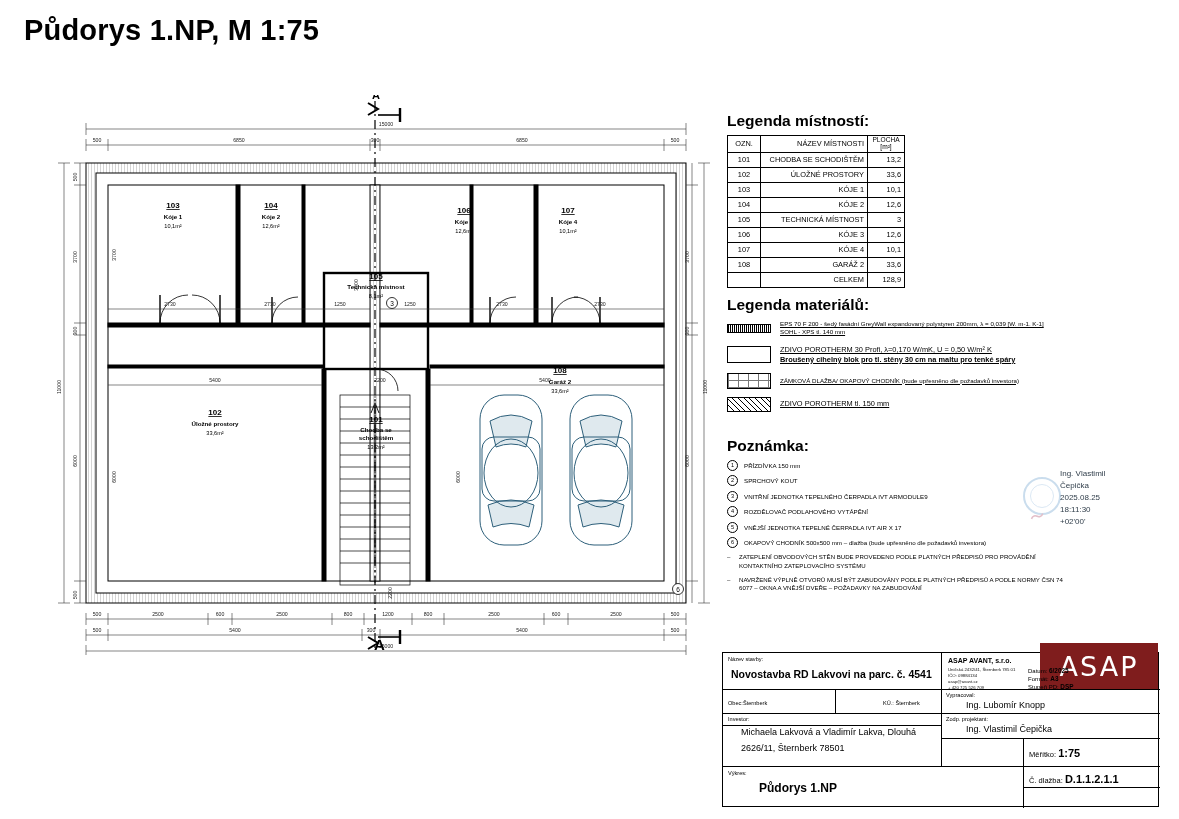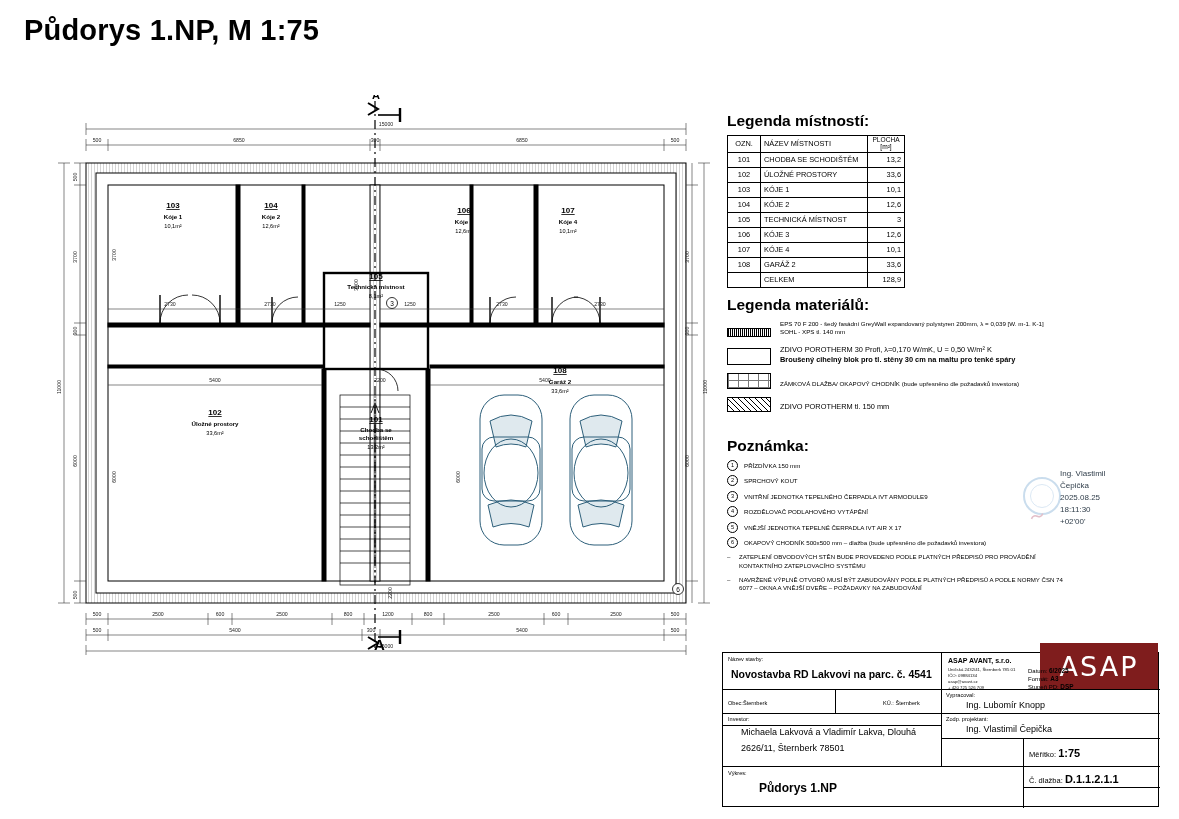--- a/index.html
+++ b/index.html
@@ -12,27 +12,27 @@
   #plan{left:40px;top:95px;width:670px;height:560px;}
   svg{display:block;}
 
   
   #rooms-legend{left:727px;top:112px;width:320px;}
   #materials-legend{left:727px;top:296px;width:340px;}
   #notes{left:727px;top:437px;width:350px;}
   .leg-title{font-size:15.5px;font-weight:bold;margin:0 0 5px 0;}
   table.rt{border-collapse:collapse;font-size:7.4px;width:178px;}
   table.rt td,table.rt th{border:1px solid #000;padding:1px 3px;height:12px;
-     font-weight:normal;text-align:left;white-space:nowrap;}
+     font-weight:normal;text-align:right;white-space:nowrap;}
   table.rt td.oz{width:26px;text-align:center;}
   table.rt td.pl{width:30px;text-align:right;}
   table.rt th.oz{text-align:center;}
   table.rt th.pl{text-align:center;line-height:1.05;font-size:6.6px;}
 
-  .mat-row{display:flex;align-items:flex-end;margin-bottom:7px;}
+  .mat-row{display:flex;align-items:center;margin-bottom:7px;text-decoration:underline;}
   .swatch{width:42px;height:13px;border:1px solid #000;flex:0 0 42px;margin-right:9px;margin-top:1px;}
   .sw-eps{background:repeating-linear-gradient(90deg,#000 0 1px,#fff 1px 2px);height:7px;border:1px solid #000;}
   .sw-plain{background:#fff;height:15px;}
   .sw-dots{background:
      radial-gradient(#000 0.7px,transparent 0.8px) 0 0/4px 4px,
      radial-gradient(#000 0.7px,transparent 0.8px) 2px 2px/4px 4px,#fff;height:14px;}
   .sw-grid{background:
      repeating-linear-gradient(90deg,#777 0 .6px,transparent .6px 10px),
      repeating-linear-gradient(0deg,#777 0 .6px,transparent .6px 7px),#fff;height:14px;}
   .sw-hatch{background:repeating-linear-gradient(45deg,#000 0 .7px,#fff .7px 4px);height:13px;}

